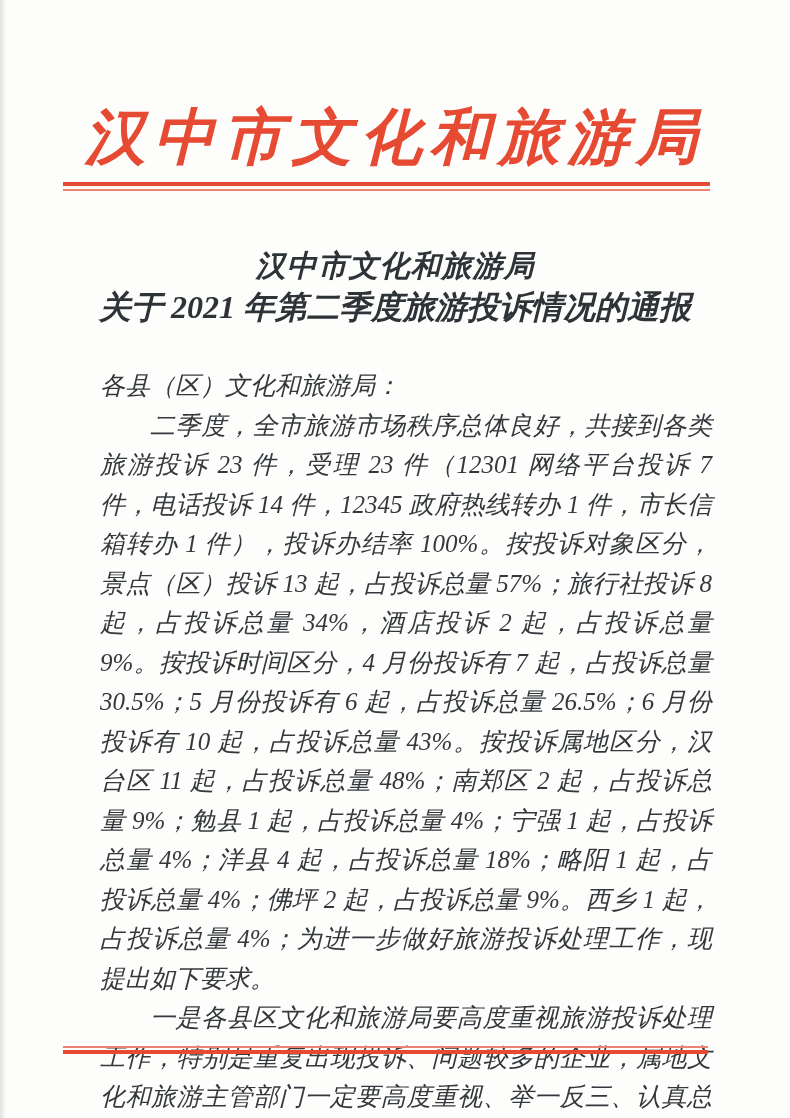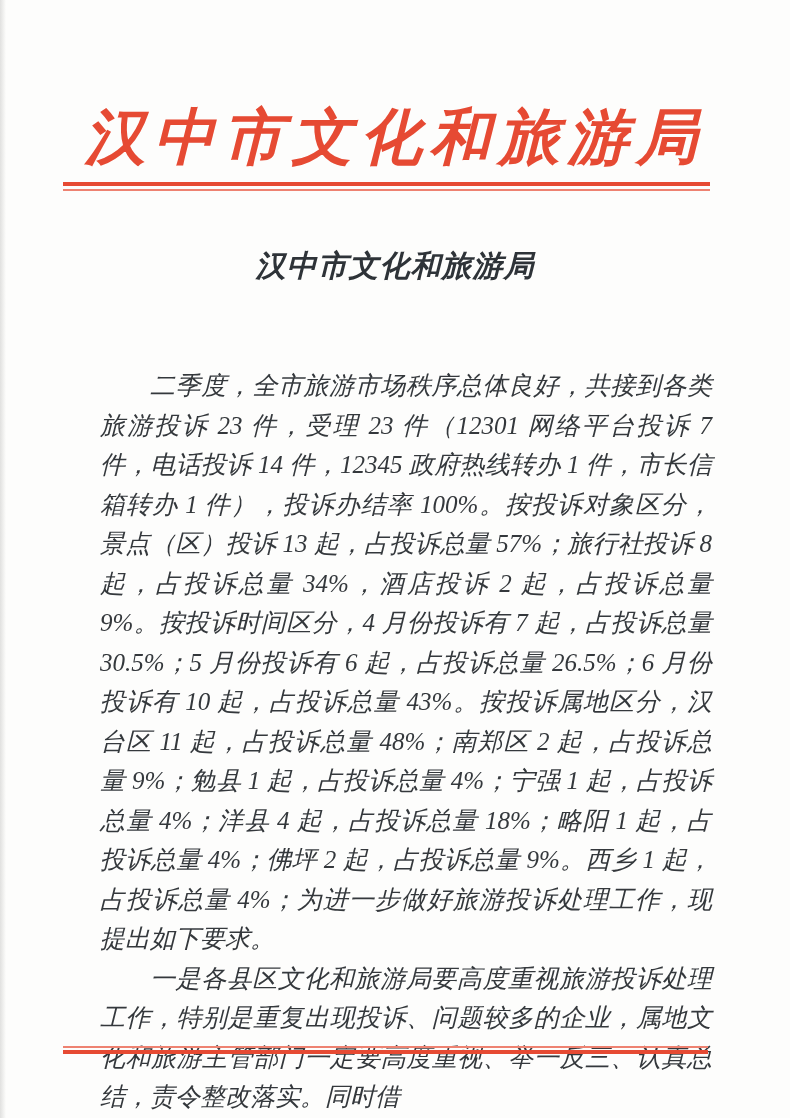--- a/index.html
+++ b/index.html
@@ -93,22 +93,24 @@
 <div class="page">
 
   <div class="scan-edge"></div>
 
   <div class="letterhead" style="color: rgb(230, 74, 51);">汉中市文化和旅游局</div>
 
   <div class="rule-top" style="border-top-color: rgb(230, 74, 51); border-bottom-color: rgb(238, 130, 113);"></div>
 
   <div class="doc-title" style="color: rgb(46, 51, 56);">
     <div class="line1">汉中市文化和旅游局</div>
+    <div class="line2">关于 2021 年第二季度旅游投诉情况的通报</div>
   </div>
 
   <div class="body-text" style="color: rgb(52, 56, 60);">
+    <p>各县（区）文化和旅游局：</p>
     <p class="indent">二季度，全市旅游市场秩序总体良好，共接到各类旅游投诉 23 件，受理 23 件（12301 网络平台投诉 7 件，电话投诉 14 件，12345 政府热线转办 1 件，市长信箱转办 1 件），投诉办结率 100%。按投诉对象区分，景点（区）投诉 13 起，占投诉总量 57%；旅行社投诉 8 起，占投诉总量 34%，酒店投诉 2 起，占投诉总量 9%。按投诉时间区分，4 月份投诉有 7 起，占投诉总量 30.5%；5 月份投诉有 6 起，占投诉总量 26.5%；6 月份投诉有 10 起，占投诉总量 43%。按投诉属地区分，汉台区 11 起，占投诉总量 48%；南郑区 2 起，占投诉总量 9%；勉县 1 起，占投诉总量 4%；宁强 1 起，占投诉总量 4%；洋县 4 起，占投诉总量 18%；略阳 1 起，占投诉总量 4%；佛坪 2 起，占投诉总量 9%。西乡 1 起，占投诉总量 4%；为进一步做好旅游投诉处理工作，现提出如下要求。</p>
     <p class="indent">一是各县区文化和旅游局要高度重视旅游投诉处理工作，特别是重复出现投诉、问题较多的企业，属地文化和旅游主管部门一定要高度重视、举一反三、认真总结，责令整改落实。同时借</p>
   </div>
 
   <div class="rule-bottom" style="border-top-color: rgb(238, 130, 113); border-bottom-color: rgb(230, 74, 51);"></div>
 
 </div>
 
 </body></html>

